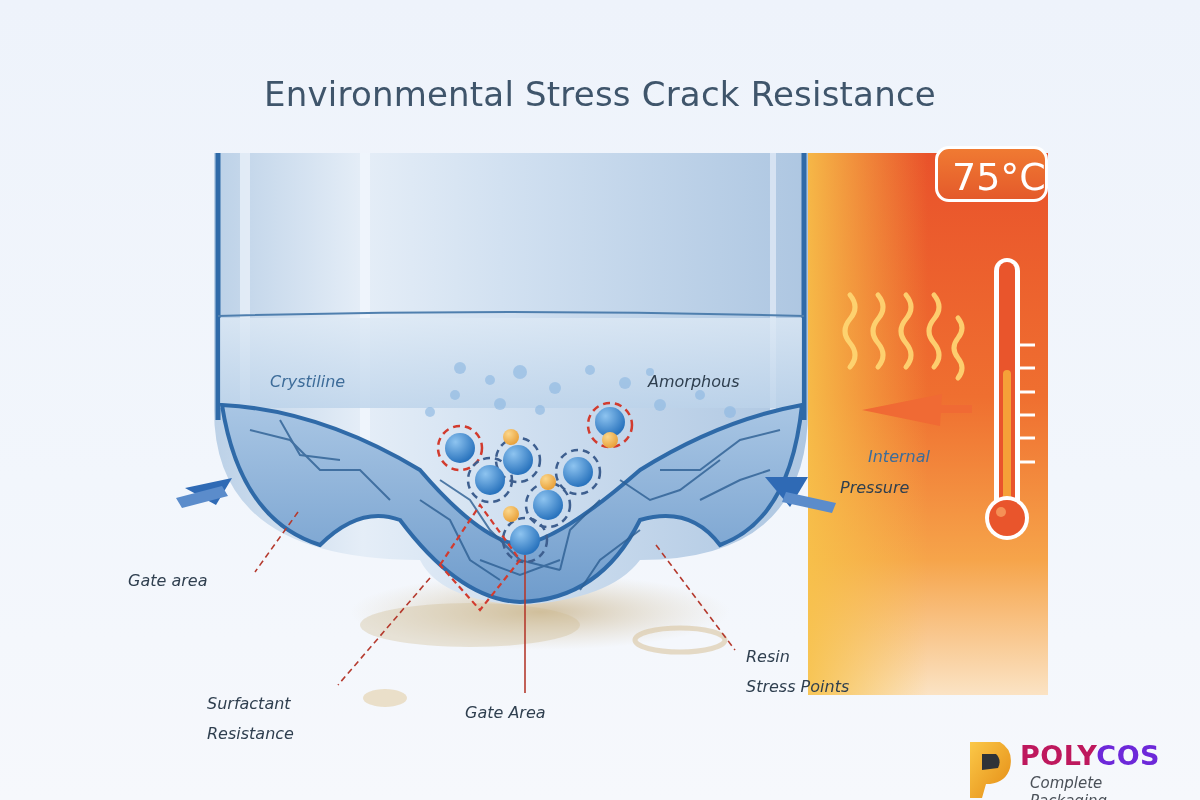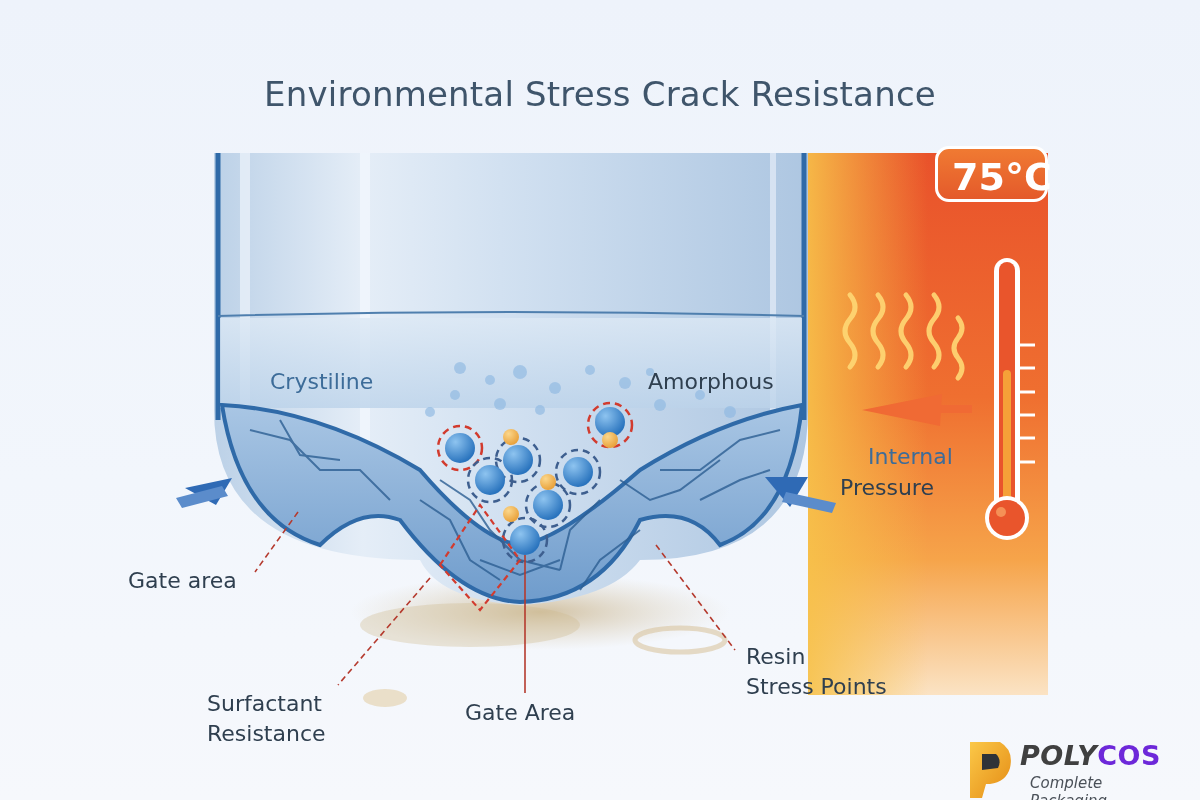--- a/index.html
+++ b/index.html
@@ -6,33 +6,33 @@
   body {
     width:1200px; height:800px; overflow:hidden; position:relative;
     background: linear-gradient(180deg, #eef3fb 0%, #f2f6fc 60%, #f6f8fc 100%);
     font-family: "DejaVu Sans", sans-serif;
   }
   .title {
     position:absolute; left:0; top:54px; width:1200px; text-align:center;
     font-size:34px; color:#3f556b; font-weight:normal; letter-spacing:0.2px;margin-top:20px;
   }
   .scene { position:absolute; left:0; top:0; width:1200px; height:800px; }
-  .label { position:absolute; color:#2f3f4f; font-size:22px; line-height:30px; }
+  .label { position:absolute; color:#2f3f4f; font-size:16px; line-height:30px;font-style:italic; }
   .label.blue { color:#3d6c99; }
   .heat-badge {
     position:absolute; left:935px; top:146px; width:113px; height:56px;
     border-radius:14px; border:3px solid #ffffff;
     background: linear-gradient(180deg,#f07a32 0%, #e45a2b 100%);
-    color:#fff; font-size:38px; font-weight:bold; line-height:56px; text-align:right;
+    color:#fff; font-size:38px; font-weight:normal; line-height:56px; text-align:right;
     box-sizing:border-box;
     padding-left:14px;
   }
   .logo { position:absolute; left:966px; top:738px; width:200px; height:60px; }
   .logo-word { position:absolute; left:54px; top:2px; font-size:27px; font-weight:bold; letter-spacing:0.5px; }
-  .logo-word .poly { color:#404040;font-style:italic; }
+  .logo-word .poly { color:#be185d; }
   .logo-word .cos { color:#6d28d9; }
   .logo-tag { position:absolute; left:64px; top:36px; font-size:15px; color:#4a5058;font-style:italic; }
 </style>
 </head>
 <body>
 
 <div class="title">Environmental Stress Crack Resistance</div>
 
 <svg class="scene" width="1200" height="800" viewBox="0 0 1200 800">
   <defs>

